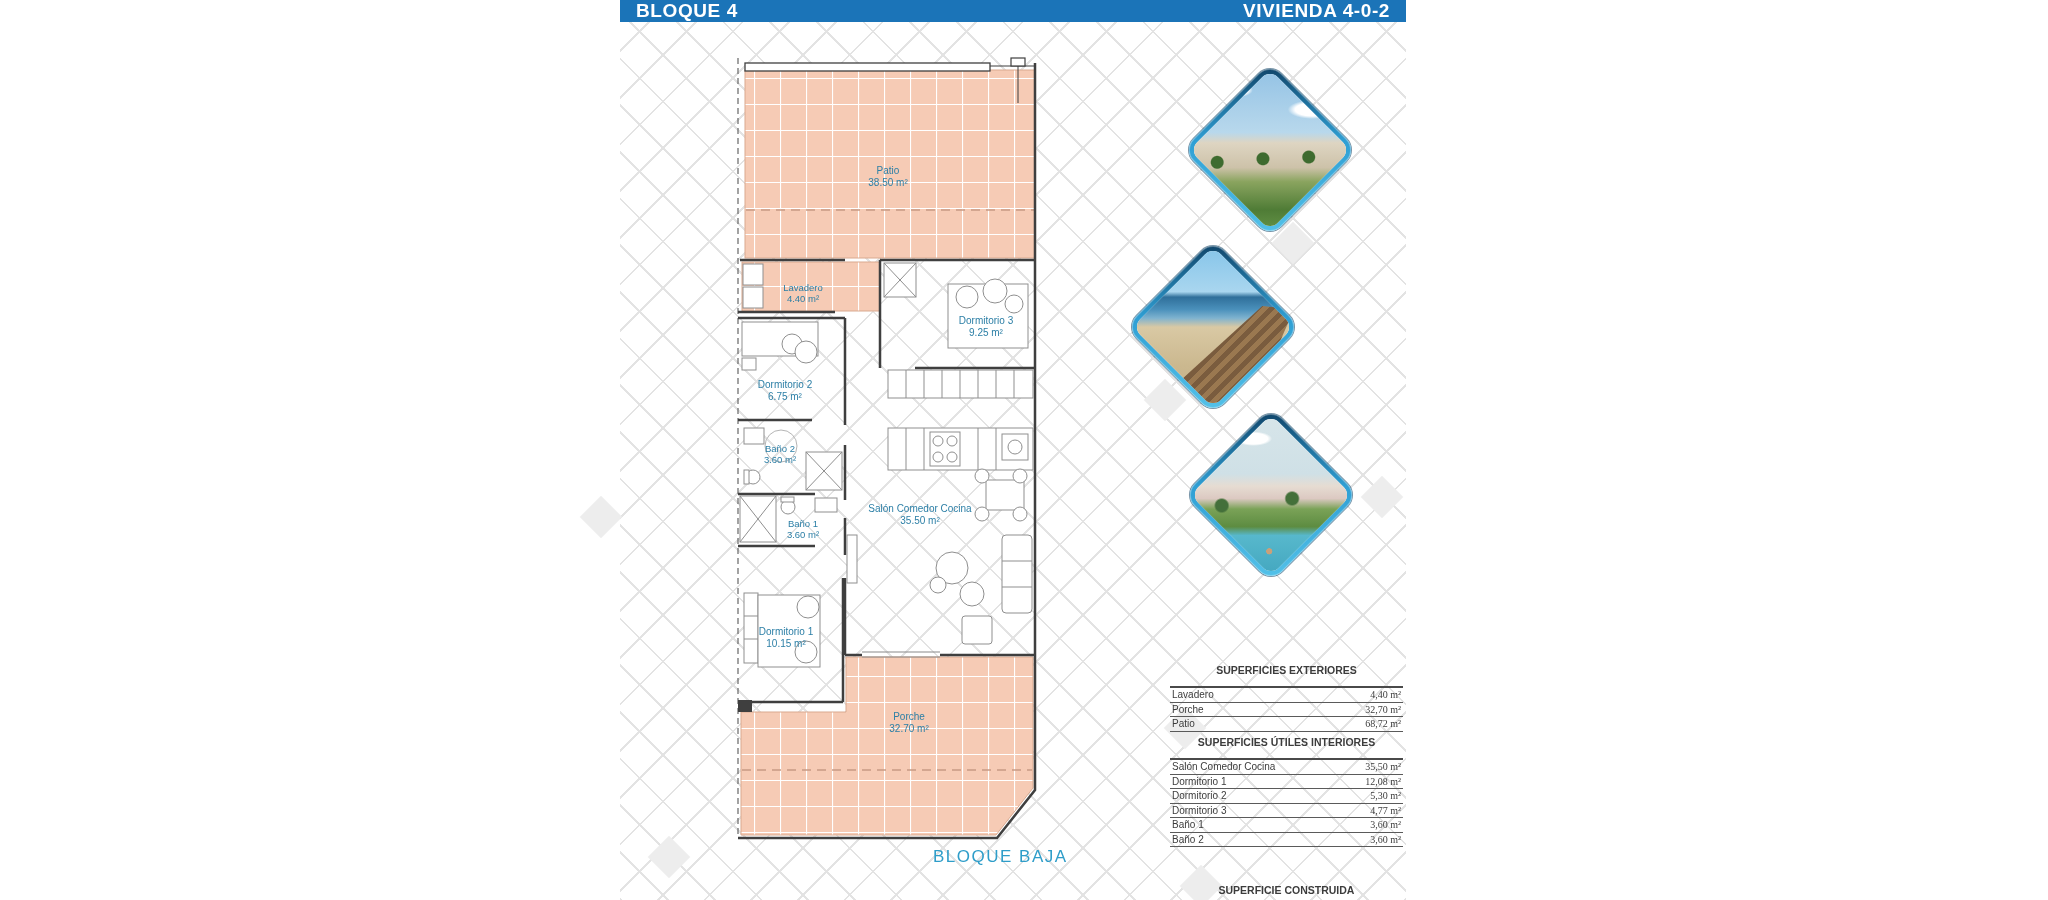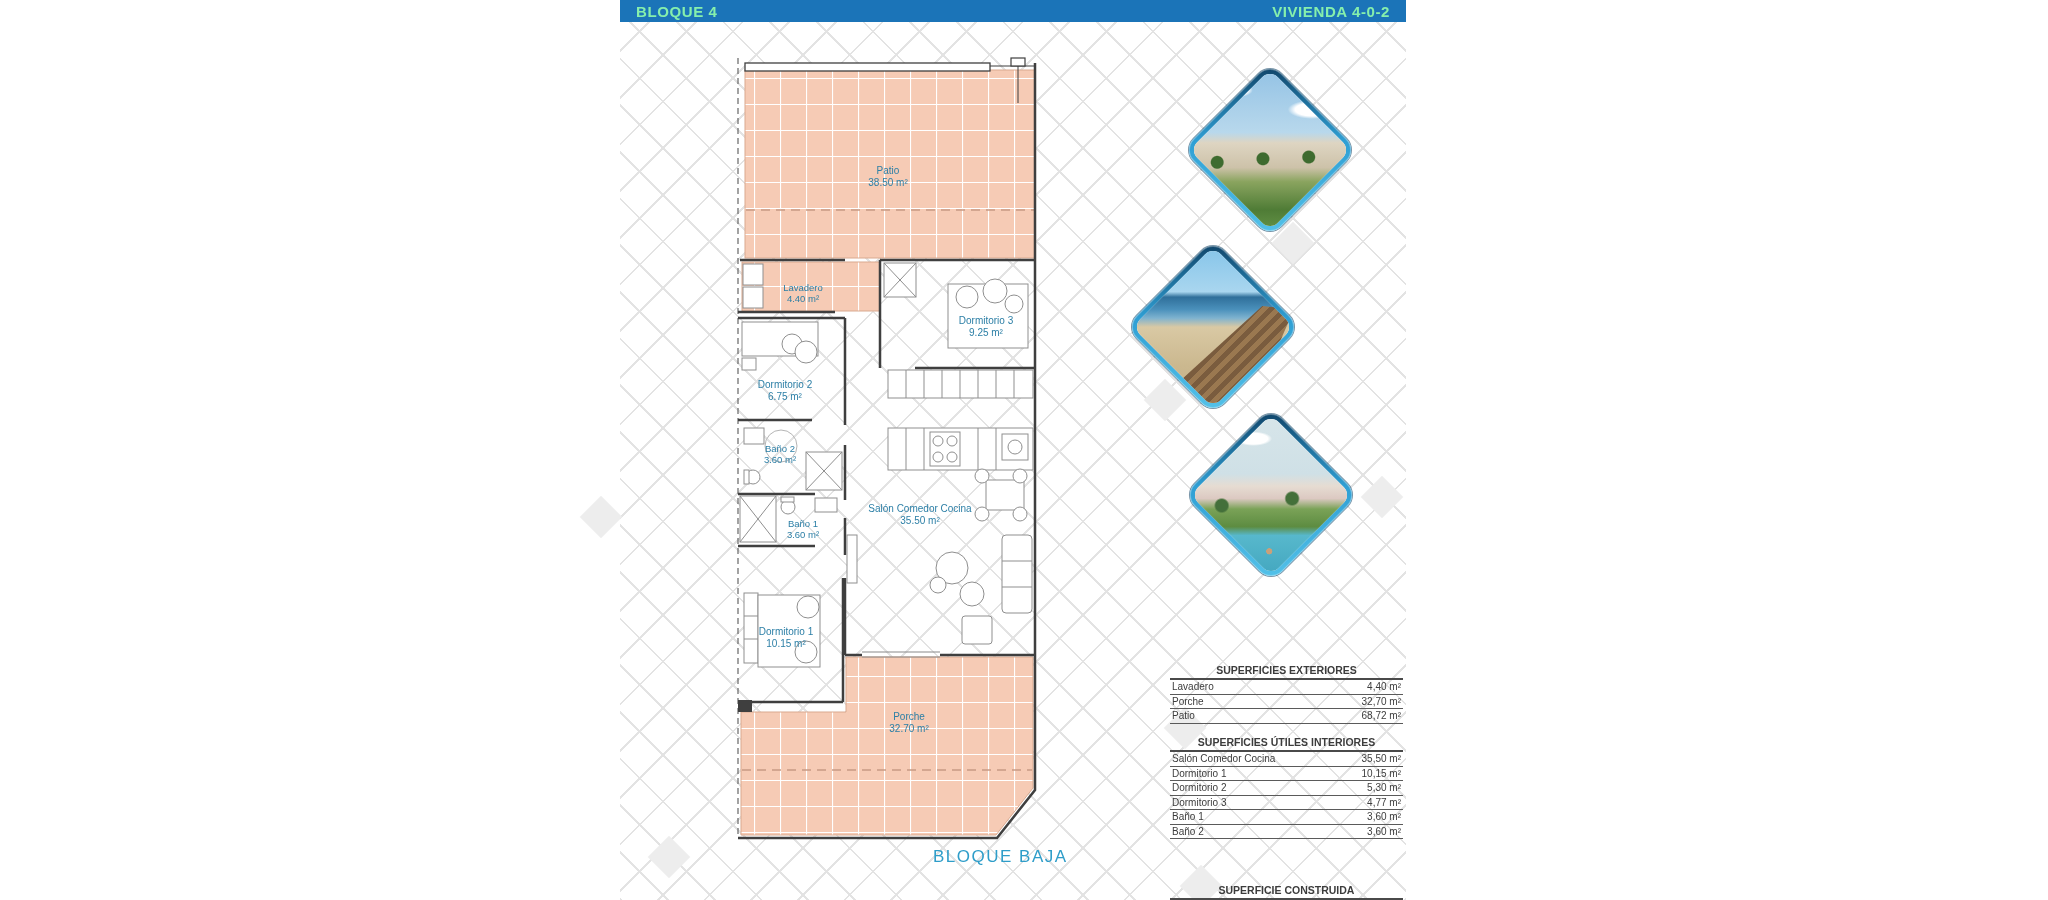--- a/index.html
+++ b/index.html
@@ -2,21 +2,21 @@
 <html><head>
 <meta charset="utf-8">
 <style>
   html,body{margin:0;padding:0;background:#ffffff;}
   #canvas{position:relative;width:2048px;height:900px;background:#ffffff;overflow:hidden;
           font-family:"Liberation Sans", sans-serif;}
 
   
   .topbar{position:absolute;left:620px;top:0;width:786px;height:22px;background:#1b74b8;
           display:flex;justify-content:space-between;align-items:center;padding:0 16px;box-sizing:border-box;}
-  .topbar span{color:#86efac;font-weight:bold;font-size:15px;letter-spacing:.6px;}
+  .topbar span{color:#ffffff;font-weight:bold;font-size:19px;letter-spacing:.6px;}
 
   
   .sheet{position:absolute;left:620px;top:22px;width:786px;height:878px;background:#ffffff;
     background-image:
       repeating-linear-gradient(45deg,#e3e3e3 0 2px,transparent 2px 33px),
       repeating-linear-gradient(-45deg,#e3e3e3 0 2px,transparent 2px 33px);}
   .cell{position:absolute;width:30px;height:30px;background:#ededed;transform:rotate(45deg);}
 
   
   .dframe{position:absolute;width:124px;height:124px;transform:rotate(45deg);border-radius:16px;
@@ -41,24 +41,24 @@
       radial-gradient(circle 10px at 22% 56%,#44703a 60%,transparent 78%),
       radial-gradient(circle 10px at 62% 52%,#44703a 60%,transparent 78%),
       radial-gradient(circle 4px at 49% 82%,#caa07a 70%,transparent 85%),
       linear-gradient(180deg,#d8e6ea 0%,#cfe0e6 38%,#e6dcd2 45%,#dcc9c2 52%,#7aa257 58%,#5d8c41 68%,#57b8cc 73%,#3fa3bd 100%);}
 
   
   .floor-label{position:absolute;left:933px;top:847px;font-size:17px;color:#2e9dc9;letter-spacing:1.5px;}
 
   
   .stable{position:absolute;width:233px;color:#3c3c3c;}
-  .stable .ttl{text-align:center;font-weight:bold;font-size:10.5px;padding-bottom:2px;border-bottom:2px solid #4a4a4a;}
+  .stable .ttl{text-align:center;font-weight:bold;font-size:10.5px;padding-bottom:10px;border-bottom:2px solid #4a4a4a;}
   .srow{display:flex;justify-content:space-between;font-size:10px;line-height:11.5px;
         padding:1px 2px;border-bottom:1.3px solid #5a5a5a;}
-  .srow .v{}
+  .srow .v{font-family:Liberation Serif, serif;}
   .srow.only-v{justify-content:flex-end;margin-top:45px;}
 
   svg text{font-family:"Liberation Sans", sans-serif;}
 </style>
 </head>
 <body>
 
 <div id="canvas">
 
   <div class="topbar">
@@ -253,21 +253,21 @@
   </div>
 
   <div class="stable" style="left:1170px;top:736px;">
     <div class="ttl">SUPERFICIES ÚTILES INTERIORES</div>
     <div class="srow">
       <span>Salón Comedor Cocina</span>
       <span class="v">35,50 m²</span>
     </div>
     <div class="srow">
       <span>Dormitorio 1</span>
-      <span class="v">10,15 m²</span>
+      <span class="v">12,08 m²</span>
     </div>
     <div class="srow">
       <span>Dormitorio 2</span>
       <span class="v">5,30 m²</span>
     </div>
     <div class="srow">
       <span>Dormitorio 3</span>
       <span class="v">4,77 m²</span>
     </div>
     <div class="srow">

